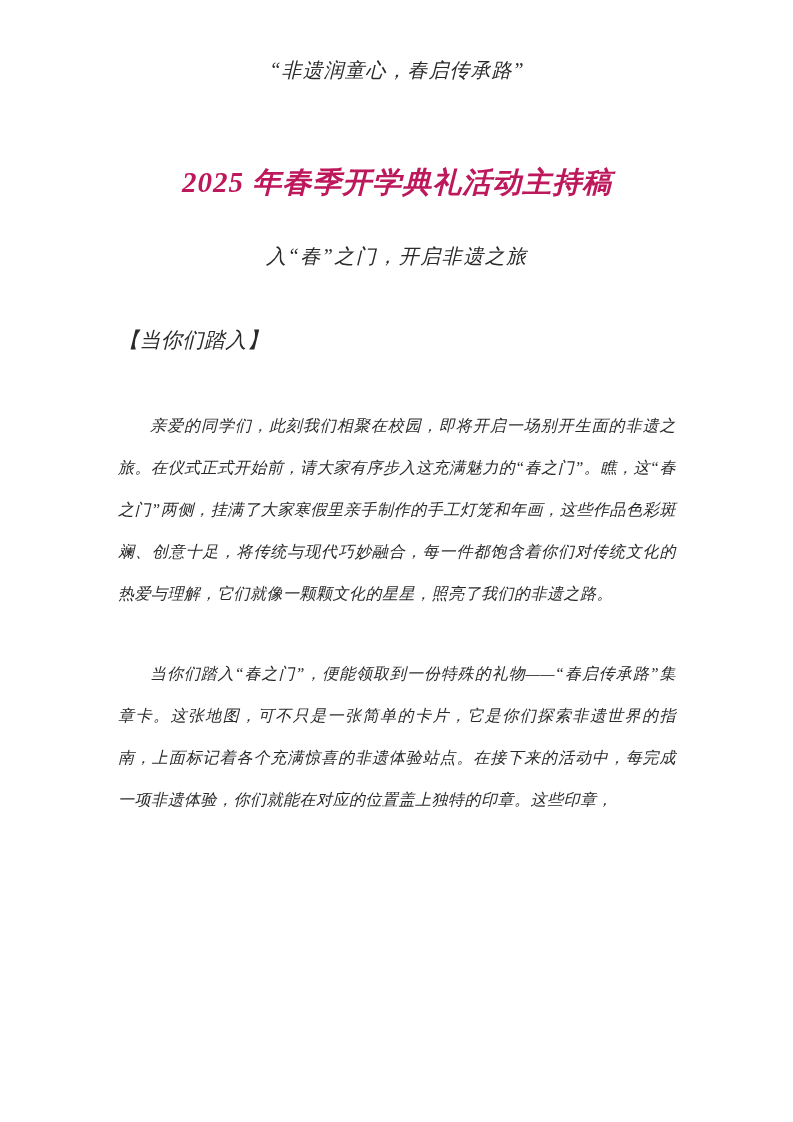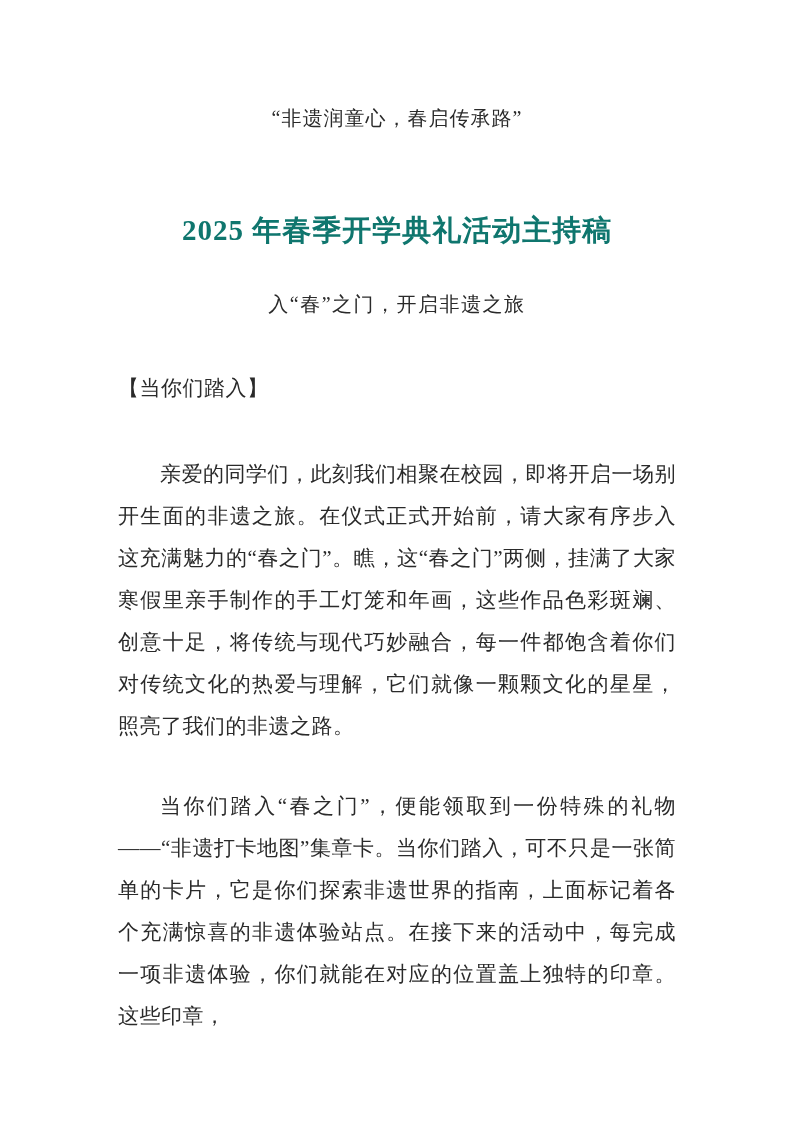--- a/index.html
+++ b/index.html
@@ -12,39 +12,40 @@
     height: 1122px;
     overflow: hidden;
     font-family: "Liberation Serif", "DejaVu Serif", serif;
     color: #222222;
   }
   .page {
     box-sizing: border-box;
     width: 793px;
     height: 840px;
     background: #ffffff;
-    padding: 103px 117px 0 118px;
+    padding: 55px 117px 0 118px;
+    font-style: italic;
   }
   .top-quote {
     margin: 0;
     text-align: center;
     font-size: 20px;
     line-height: 30px;
     letter-spacing: 1px;
     color: #2a2a2a;
     white-space: nowrap;
   }
   .doc-title {
     margin: 77px 0 0 0;
     text-align: center;
     font-size: 29px;
     line-height: 40px;
     font-weight: bold;
     letter-spacing: 1px;
-    color: #0f766e;
+    color: #be185d;
     white-space: nowrap;
   }
   .doc-subtitle {
     margin: 40px 0 0 0;
     text-align: center;
     font-size: 20px;
     line-height: 28px;
     letter-spacing: 1.5px;
     color: #2a2a2a;
     white-space: nowrap;
@@ -52,21 +53,21 @@
   .section-heading {
     margin: 55px 0 0 0;
     font-size: 21px;
     line-height: 30px;
     font-weight: normal;
     letter-spacing: 0.5px;
     color: #2a2a2a;
   }
   .para {
     margin: 50px 0 0 0;
-    font-size: 21px;
+    font-size: 16px;
     line-height: 42px;
     letter-spacing: 0.5px;
     text-indent: 2em;
     text-align: justify;
     text-justify: inter-ideograph;
     color: #2a2a2a;
   }
   .para + .para {
     margin-top: 38px;
   }
@@ -78,14 +79,14 @@
   <p class="top-quote">“非遗润童心，春启传承路”</p>
 
   <h1 class="doc-title">2025 年春季开学典礼活动主持稿</h1>
 
   <p class="doc-subtitle">入“春”之门，开启非遗之旅</p>
 
   <h2 class="section-heading">【当你们踏入】</h2>
 
   <p class="para">亲爱的同学们，此刻我们相聚在校园，即将开启一场别开生面的非遗之旅。在仪式正式开始前，请大家有序步入这充满魅力的“春之门”。瞧，这“春之门”两侧，挂满了大家寒假里亲手制作的手工灯笼和年画，这些作品色彩斑斓、创意十足，将传统与现代巧妙融合，每一件都饱含着你们对传统文化的热爱与理解，它们就像一颗颗文化的星星，照亮了我们的非遗之路。</p>
 
-  <p class="para">当你们踏入“春之门”，便能领取到一份特殊的礼物——“非遗打卡地图”集章卡。当你们踏入，可不只是一张简单的卡片，它是你们探索非遗世界的指南，上面标记着各个充满惊喜的非遗体验站点。在接下来的活动中，每完成一项非遗体验，你们就能在对应的位置盖上独特的印章。这些印章，</p>
+  <p class="para">当你们踏入“春之门”，便能领取到一份特殊的礼物——“春启传承路”集章卡。这张地图，可不只是一张简单的卡片，它是你们探索非遗世界的指南，上面标记着各个充满惊喜的非遗体验站点。在接下来的活动中，每完成一项非遗体验，你们就能在对应的位置盖上独特的印章。这些印章，</p>
 </div>
 
 </body></html>

